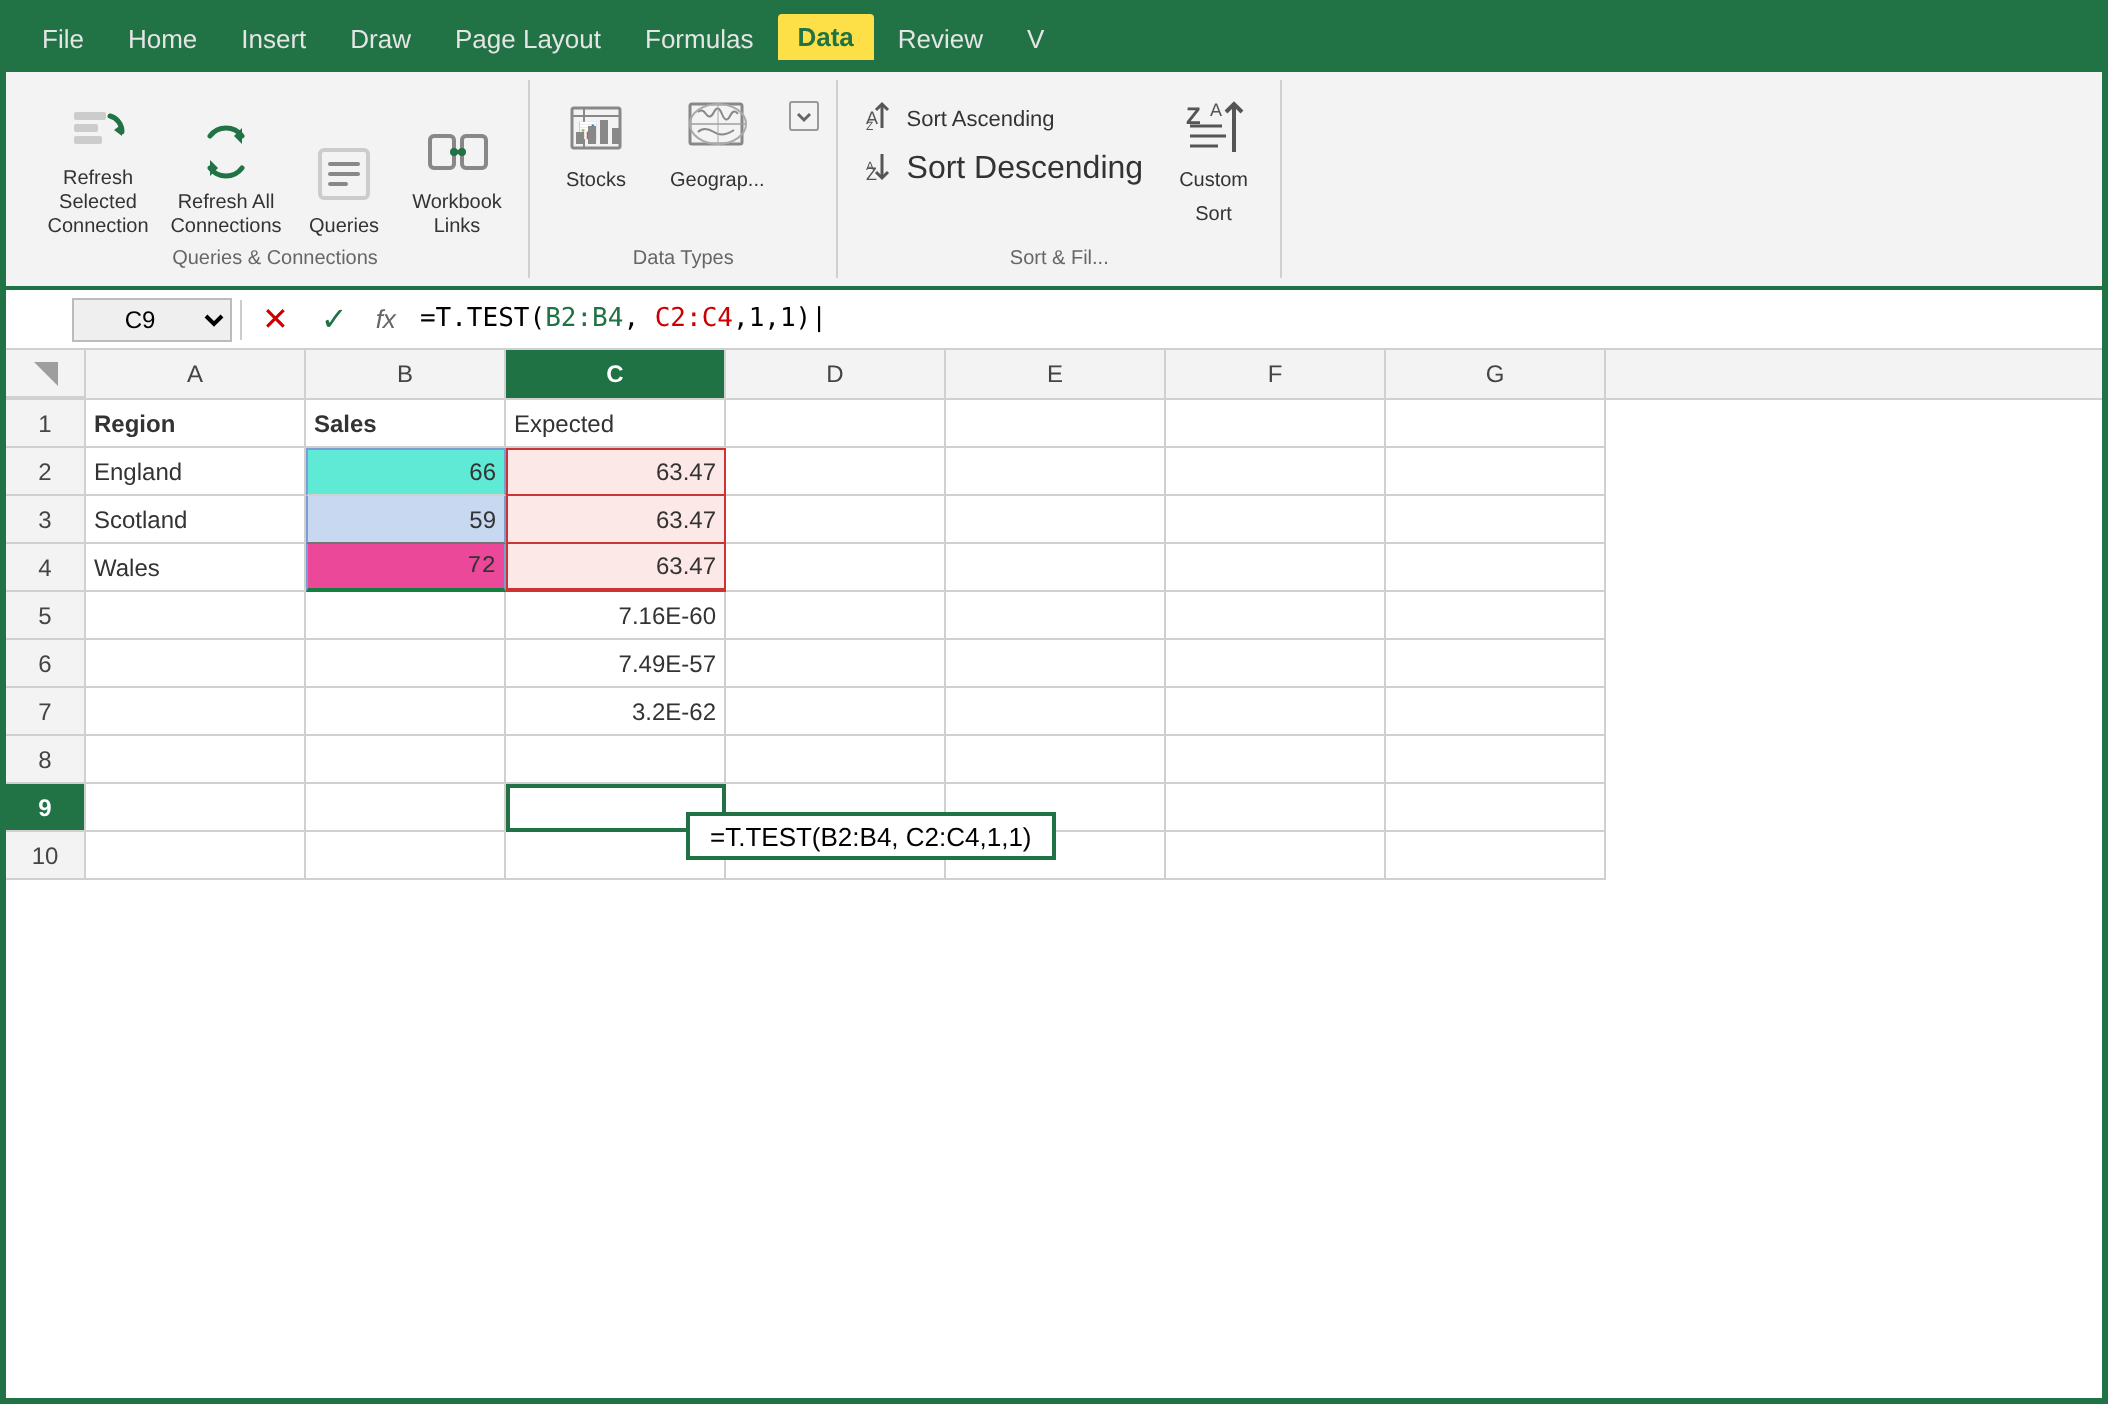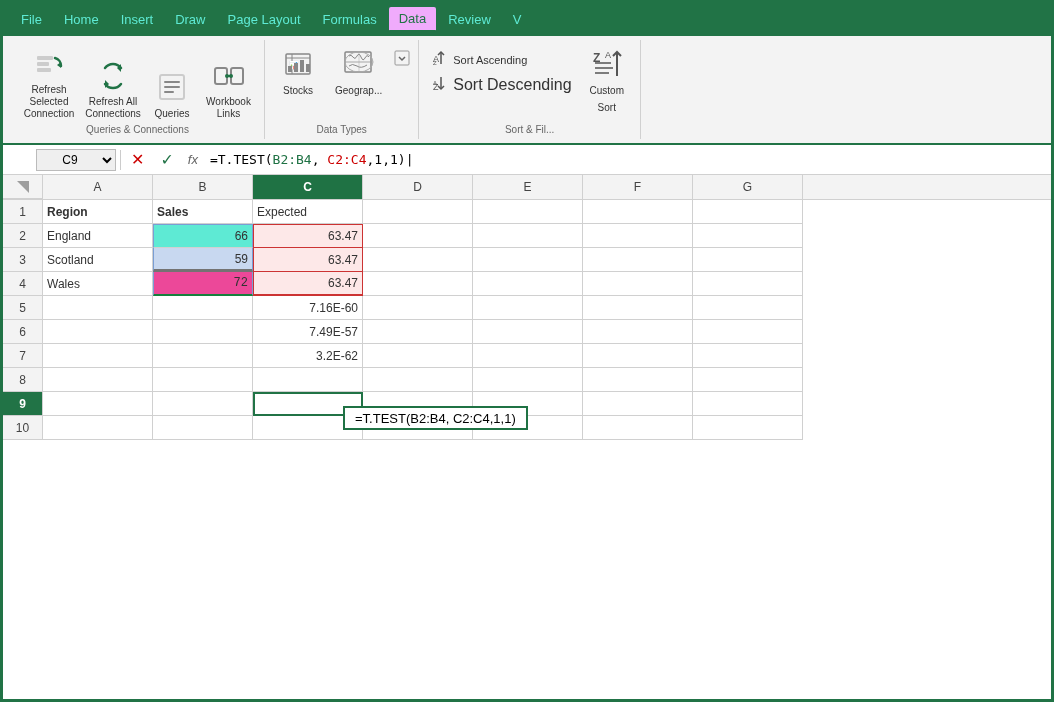--- a/index.html
+++ b/index.html
@@ -1,21 +1,21 @@
 <!DOCTYPE html>
 <html><head>
   <meta charset="utf-8">
   <style>
     * { box-sizing: border-box; margin: 0; padding: 0; }
     body { font-family: 'Segoe UI', Arial, sans-serif; font-size: 12px; background: #fff; width: 1054px; height: 702px; overflow: hidden; }
 
     
     .menu-bar { display: flex; align-items: center; background: #217346; padding: 4px 8px; gap: 2px; }
-    .menu-item { color: #5eead4; padding: 4px 10px; font-size: 13px; cursor: pointer; border-radius: 2px; }
-    .menu-item.active { background: #f0abfc; color: #217346; font-weight: normal; border-bottom: 2px solid #217346; }
+    .menu-item { color: #e5e5e5; padding: 4px 10px; font-size: 13px; cursor: pointer; border-radius: 2px; }
+    .menu-item.active { background: #fde047; color: #217346; font-weight: bold; border-bottom: 2px solid #217346; }
 
     
     .ribbon-content { display: flex; align-items: stretch; padding: 4px 8px 0; gap: 0; min-height: 95px; }
 
     
     .ribbon-btn-large { display: flex; flex-direction: column; align-items: center; justify-content: center; padding: 4px 8px; cursor: pointer; border-radius: 2px; min-width: 50px; text-align: center; font-size: 11px; color: #333; line-height: 1.3; gap: 4px; }
     .ribbon-btn-large .icon { width: 32px; height: 32px; display: flex; align-items: center; justify-content: center; font-size: 22px; }
 
     
     .ribbon-btn-small { display: flex; align-items: center; gap: 4px; padding: 2px 6px; cursor: pointer; border-radius: 2px; font-size: 11px; color: #333; white-space: nowrap; }
@@ -290,21 +290,21 @@
       <div class="cell col-c right-align" style="background:#fde8e8; border:1px solid #cc3333; outline:1px dashed #cc3333; outline-offset:-1px;">63.47</div>
       <div class="cell col-d"></div>
       <div class="cell col-e"></div>
       <div class="cell col-f"></div>
       <div class="cell col-g"></div>
     </div>
 
     <div class="sheet-row">
       <div class="row-header">3</div>
       <div class="cell col-a">Scotland</div>
-      <div class="cell col-b right-align in-range" style="background:#c8d8f0; border:1px solid #7a9ed4; border-top:none; border-bottom:3px solid #737373;">59</div>
+      <div class="cell col-b right-align in-range" style="background:#c8d8f0; border:1px solid #7a9ed4; border-top:none; border-bottom:1px solid #737373;">59</div>
       <div class="cell col-c right-align" style="background:#fde8e8; border:1px solid #cc3333; border-top:none; outline-offset:-1px;">63.47</div>
       <div class="cell col-d"></div>
       <div class="cell col-e"></div>
       <div class="cell col-f"></div>
       <div class="cell col-g"></div>
     </div>
 
     <div class="sheet-row">
       <div class="row-header">4</div>
       <div class="cell col-a">Wales</div>

